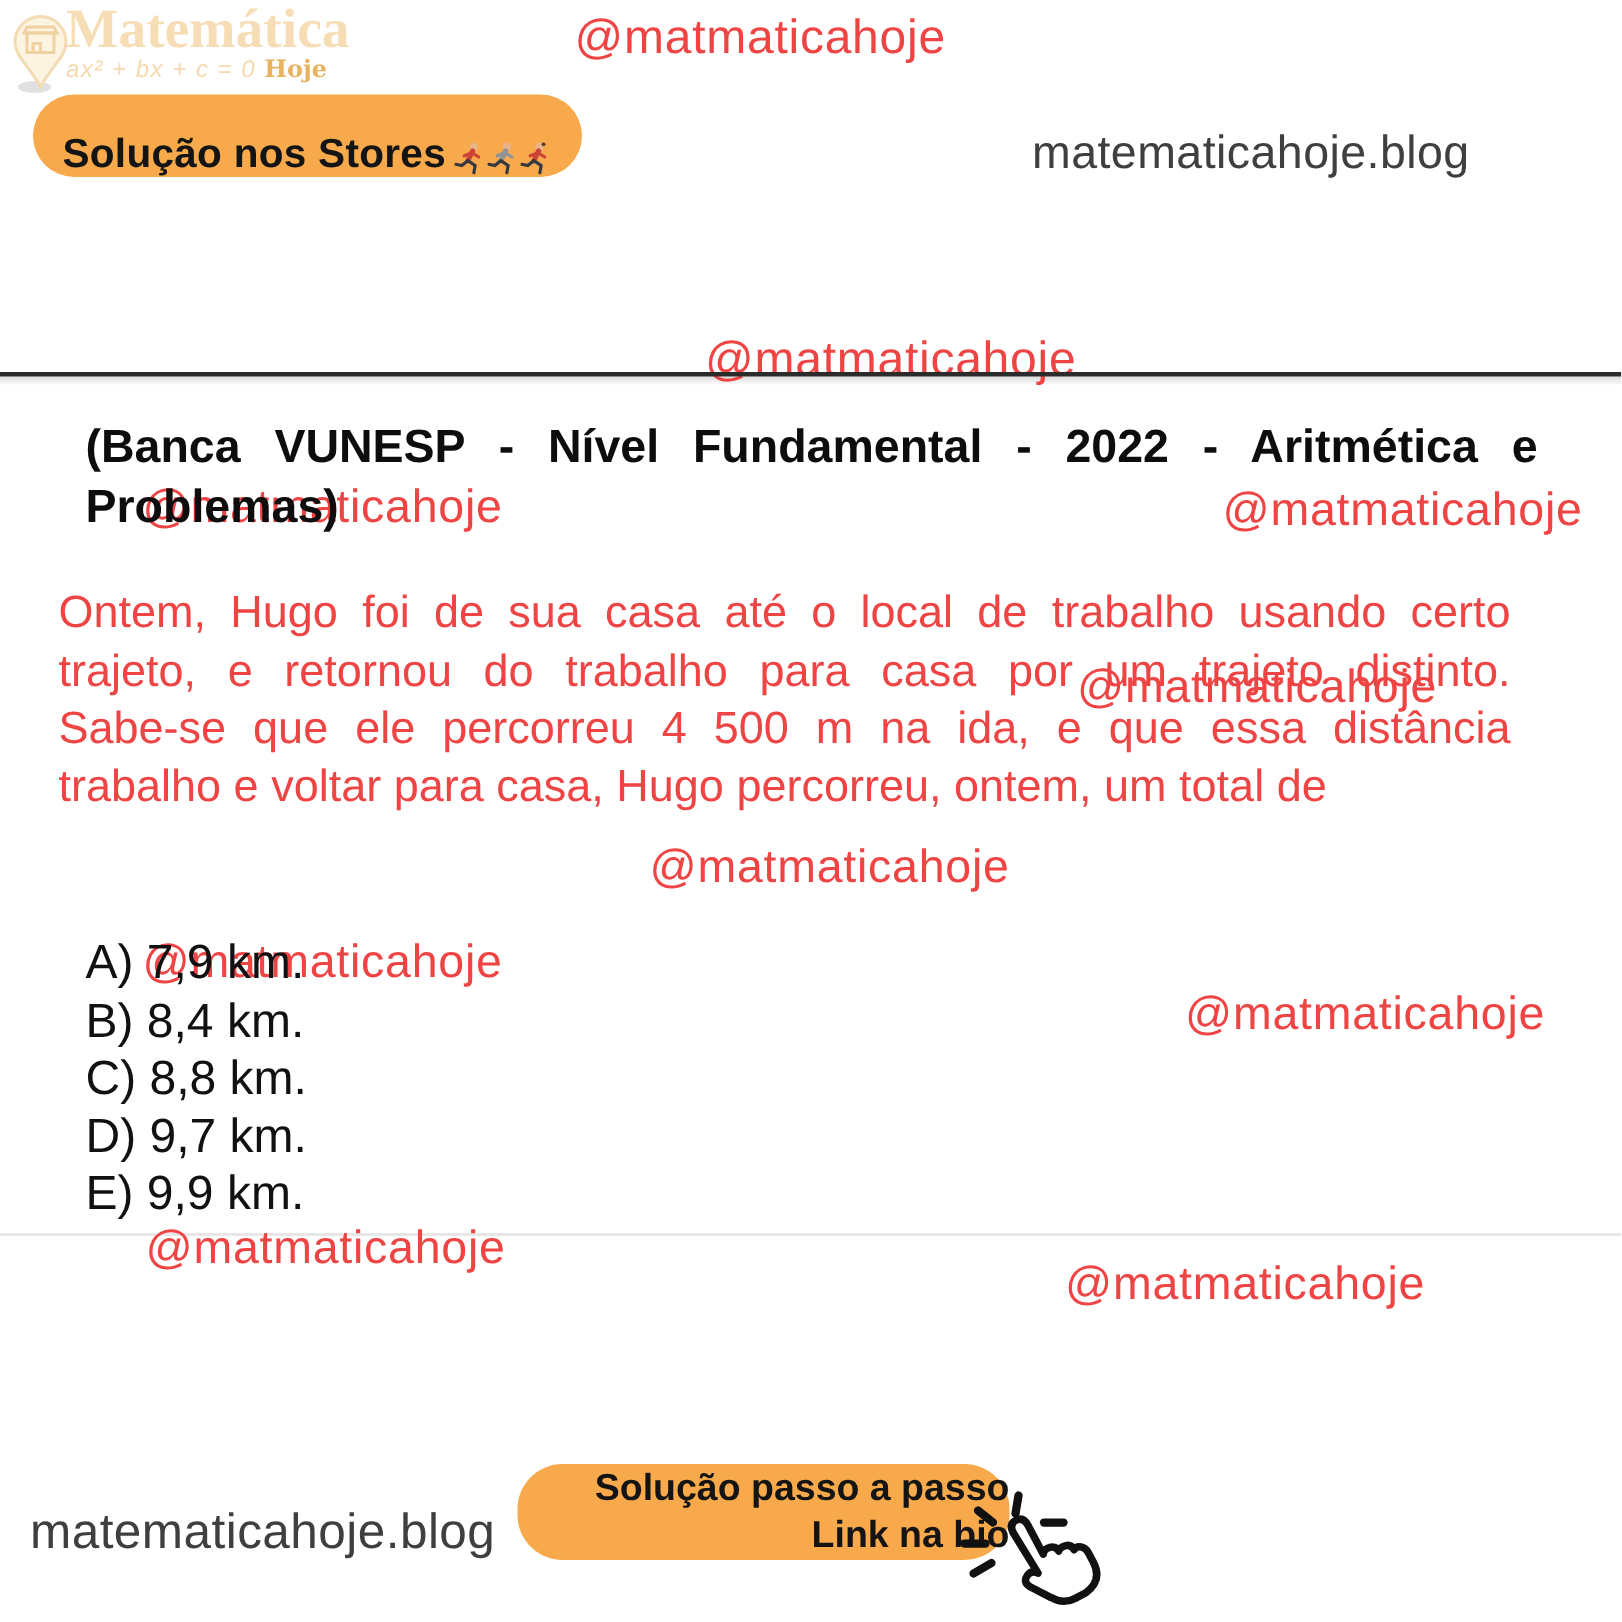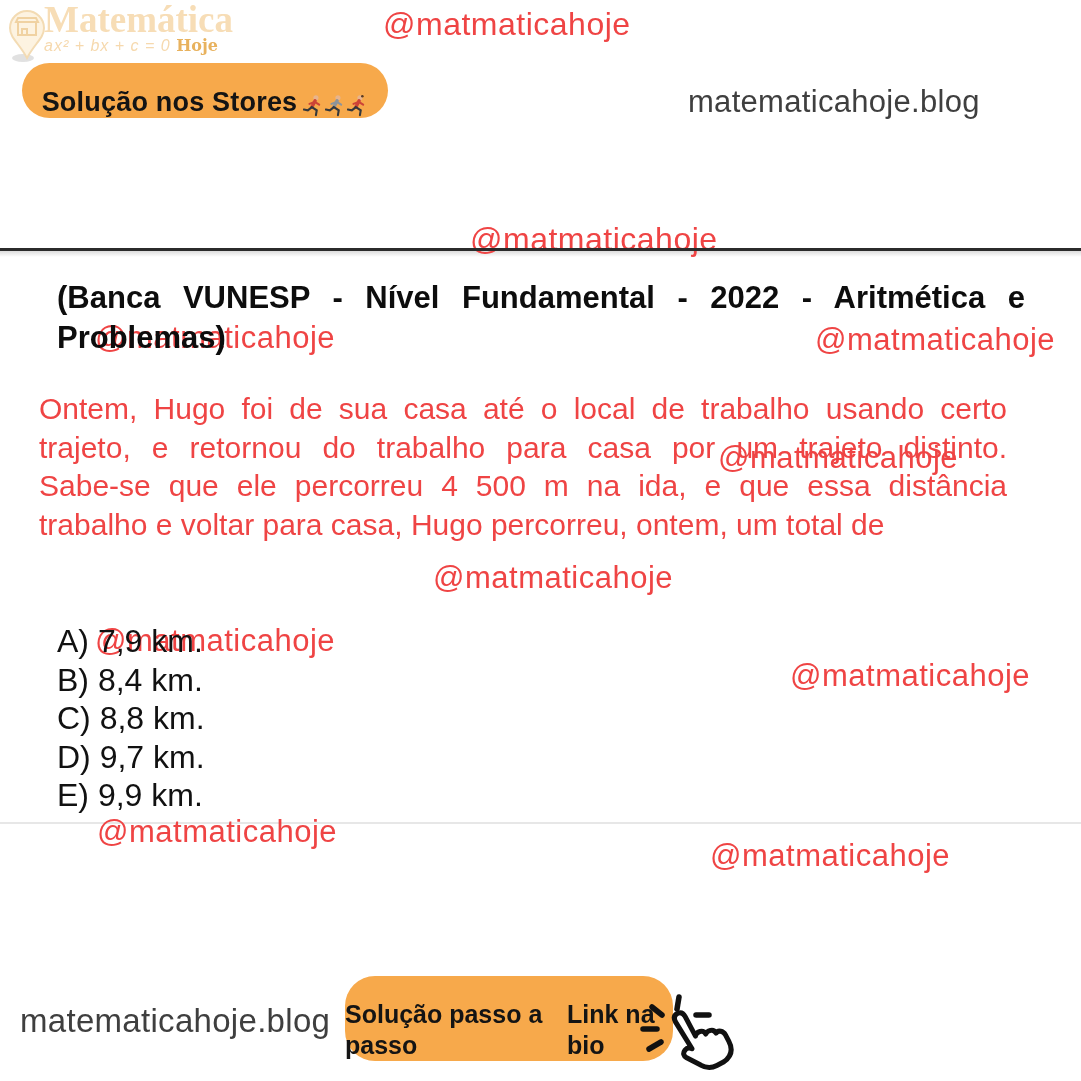--- a/index.html
+++ b/index.html
@@ -34,22 +34,22 @@
   .site{position:absolute;font-weight:400;color:#3F3F3F;letter-spacing:.3px;z-index:2;}
   .site-top{left:688px;top:84px;font-size:31px;}
   .site-bottom{left:20px;top:1002px;font-size:33px;}
 
   
   .pill{position:absolute;background:#F7A94B;display:flex;align-items:flex-end;
         justify-content:center;z-index:2;}
   .btn-stores{left:22px;top:63px;width:366px;height:55px;border-radius:28px;gap:4px;}
   .btn-stores .lbl{font-size:27px;font-weight:700;color:#141414;letter-spacing:.2px;}
   .runners{display:flex;align-items:center;gap:1px;margin-left:2px;}
-  .btn-steps{left:345px;top:976px;width:328px;height:85px;border-radius:30px;
-             line-height:31px;}
+  .btn-steps{left:345px;top:976px;width:328px;height:64px;border-radius:30px;
+             flex-direction:column;line-height:31px;}
   .btn-steps .lbl{font-size:25px;font-weight:700;color:#141414;}
 
   
   .divider{position:absolute;left:0;top:248px;width:1081px;height:3px;background:#2B2B2B;z-index:2;}
   .divider-shadow{position:absolute;left:0;top:251px;width:1081px;height:6px;
                   background:linear-gradient(#DCDCDC,#ffffff);z-index:0;}
   .thin-line{position:absolute;left:0;top:822px;width:1081px;height:2px;background:#E7E7E7;z-index:0;}
 
   
   .heading{position:absolute;left:57px;top:278px;width:968px;font-size:31px;font-weight:700;

